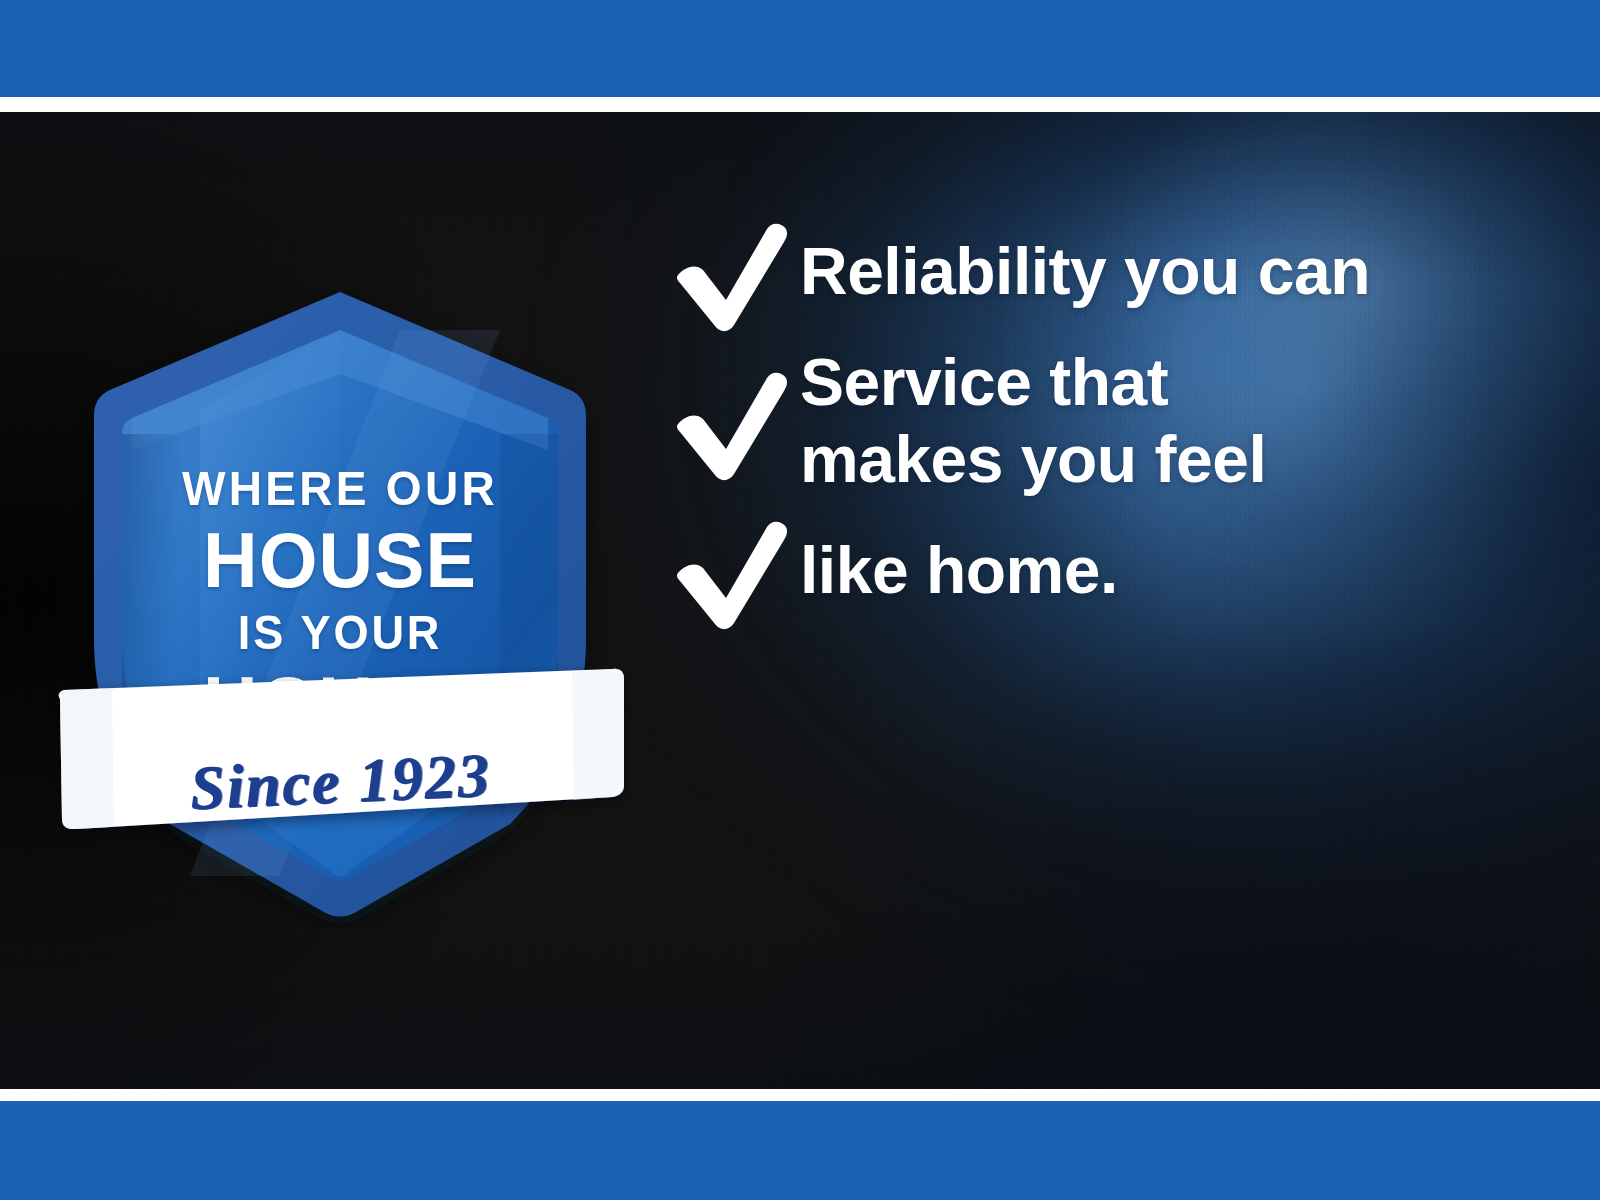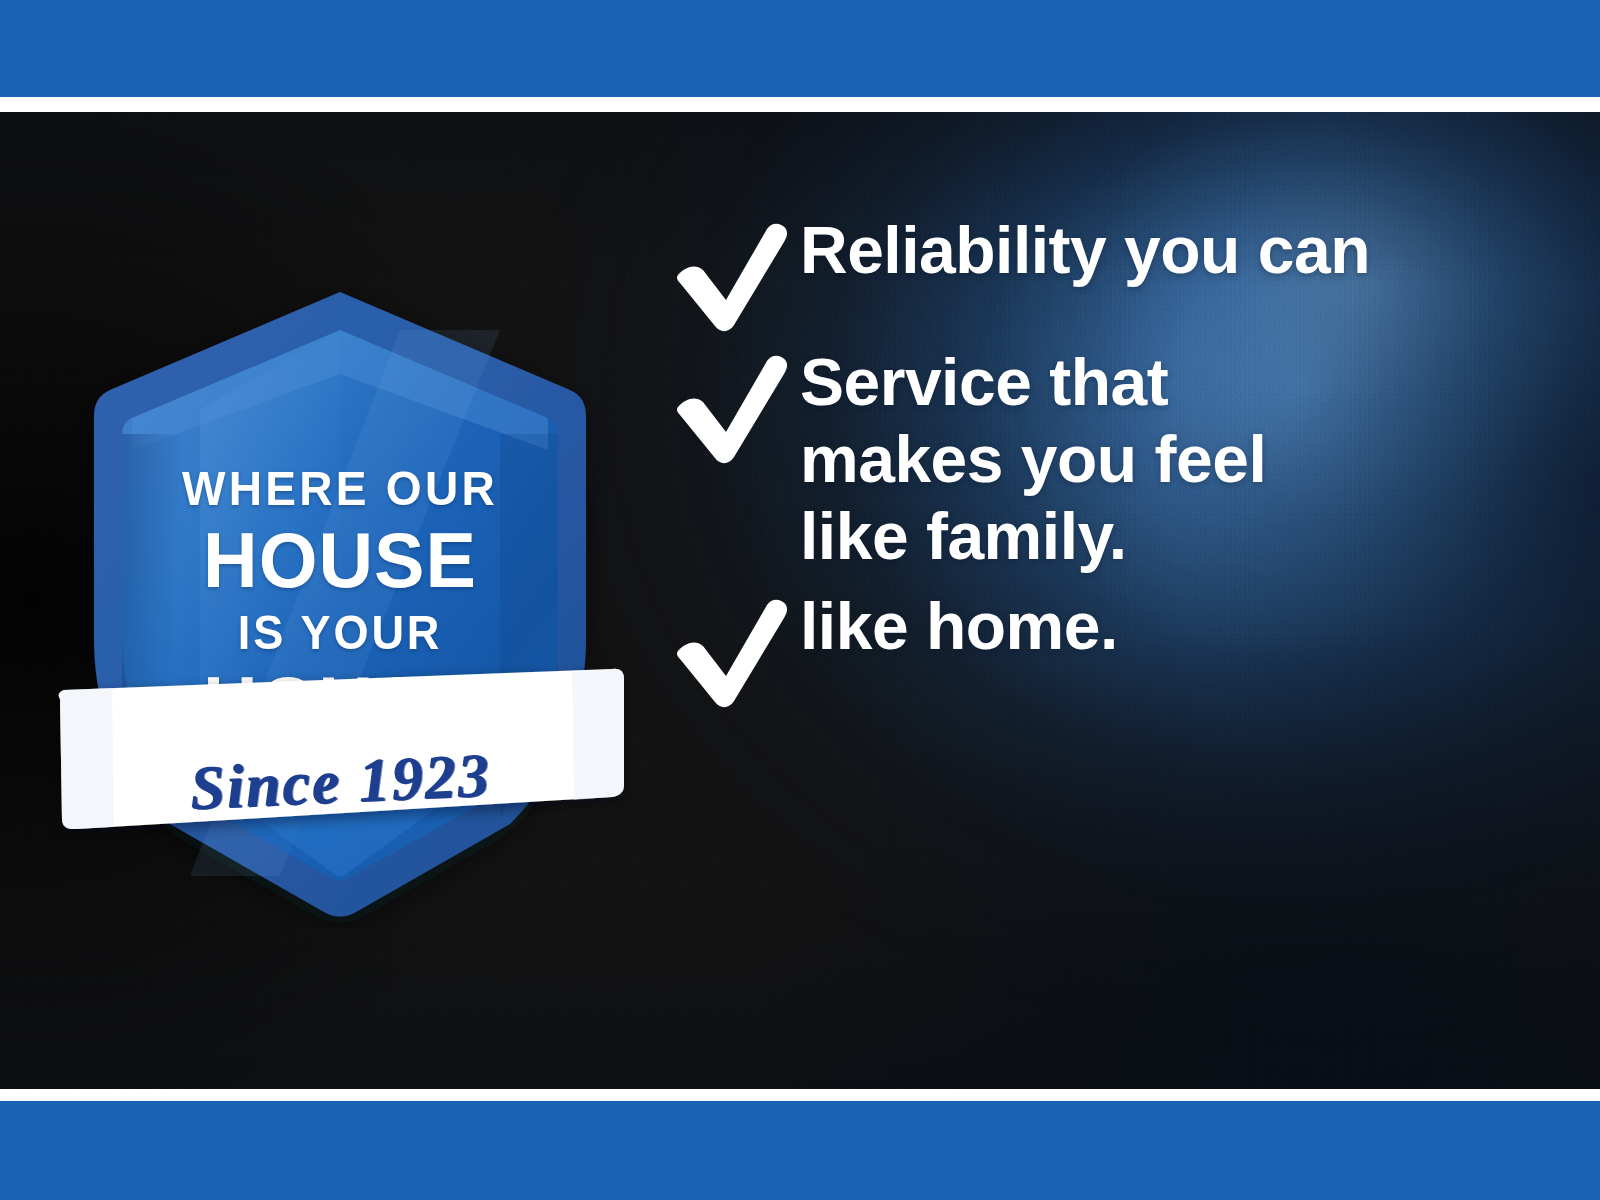--- a/index.html
+++ b/index.html
@@ -190,21 +190,21 @@
   
   .benefits {
     position: absolute;
     left: 672px;
     top: 100px;
     width: 840px;
   }
   .benefit {
     position: relative;
     display: flex;
-    align-items: flex-start;
+    align-items: center;
   }
   .benefit + .benefit { margin-top: 12px; }
   .b1 { margin-top: 0;   }
   .b2 { margin-top: 108px; }
   .b3 { margin-top: 104px; }
 
   .check-icon {
     flex: 0 0 auto;
     width: 128px;
     margin-top: 8px;
@@ -392,21 +392,20 @@
                      C 116 13 115 17 112 22
                      L 62 105
                      C 57 113 48 113 43 106
                      L 8 63
                      C 5 60 4 57 6 55 Z" fill="#FFFFFF"></path>
           </svg>
         </div>
         <div class="benefit-text">
           <span class="ln">Service that</span>
           <span class="ln">makes you feel</span>
-          <span class="ln">like family.</span>
         </div>
       </div>
 
       <div class="benefit b3">
         <div class="check-icon">
           <svg viewBox="0 0 118 112" xmlns="http://www.w3.org/2000/svg">
             <path d="M 6 55
                      C 14 46 24 44 31 50
                      L 54 80
                      L 95 9

